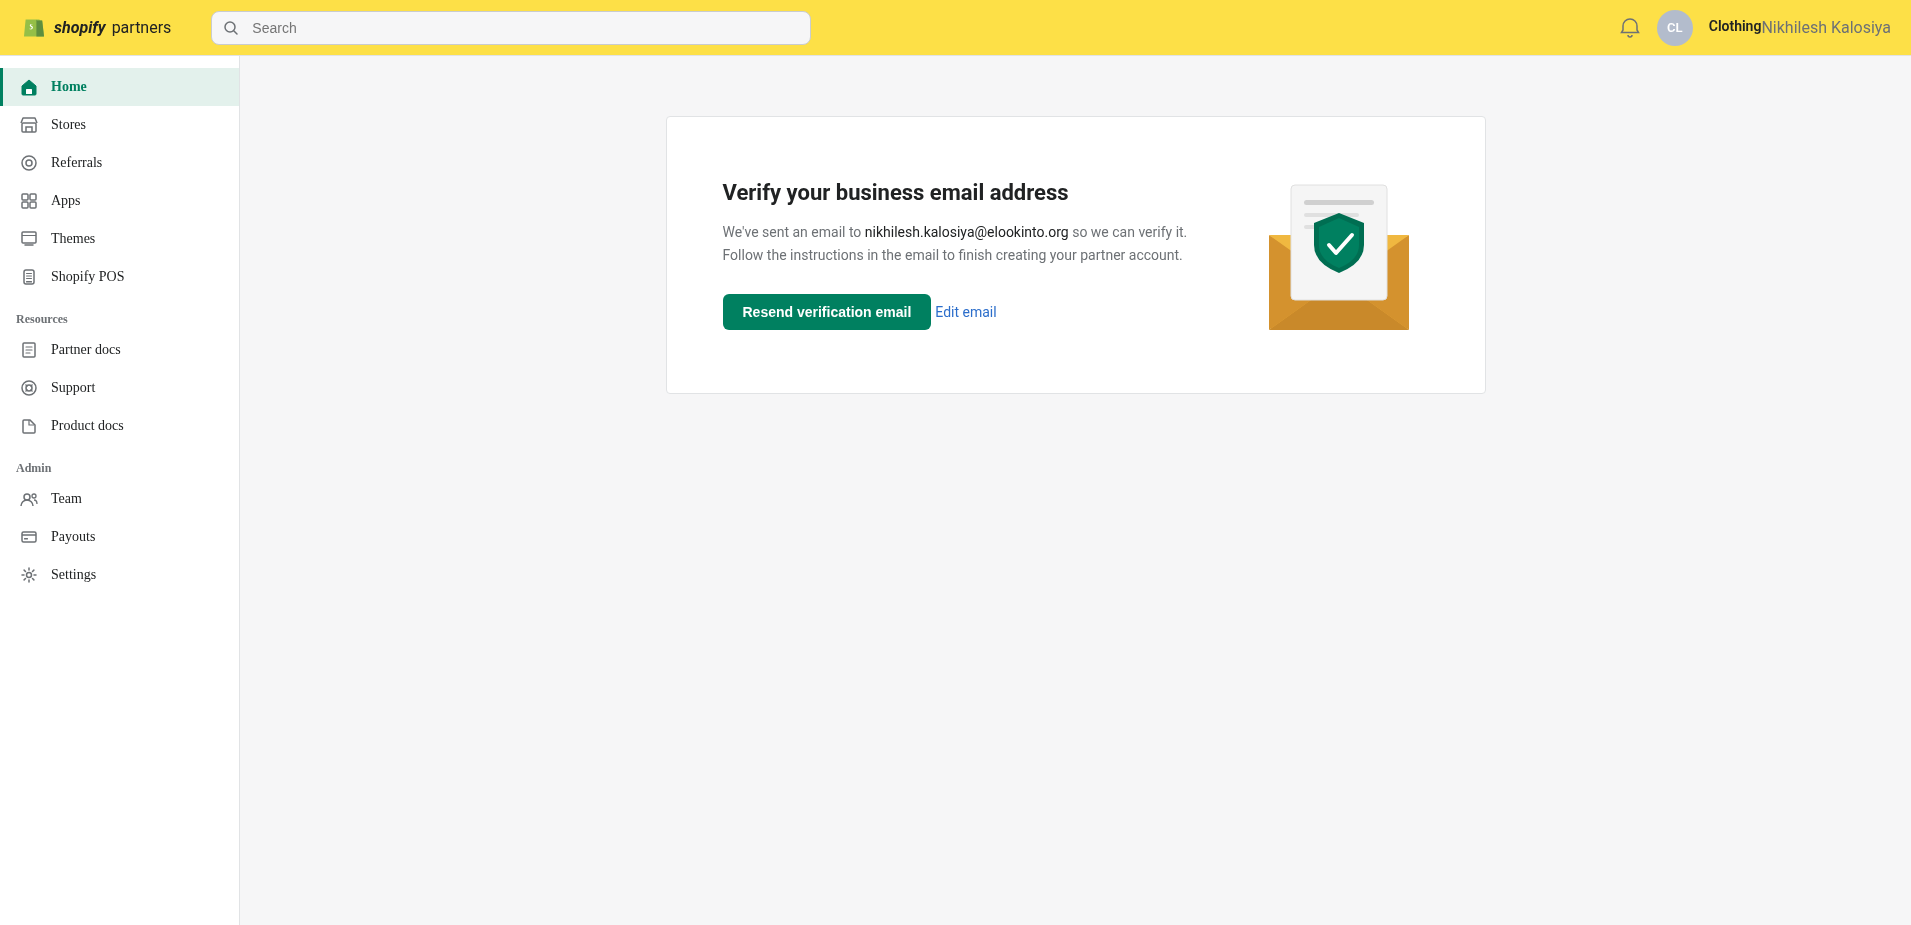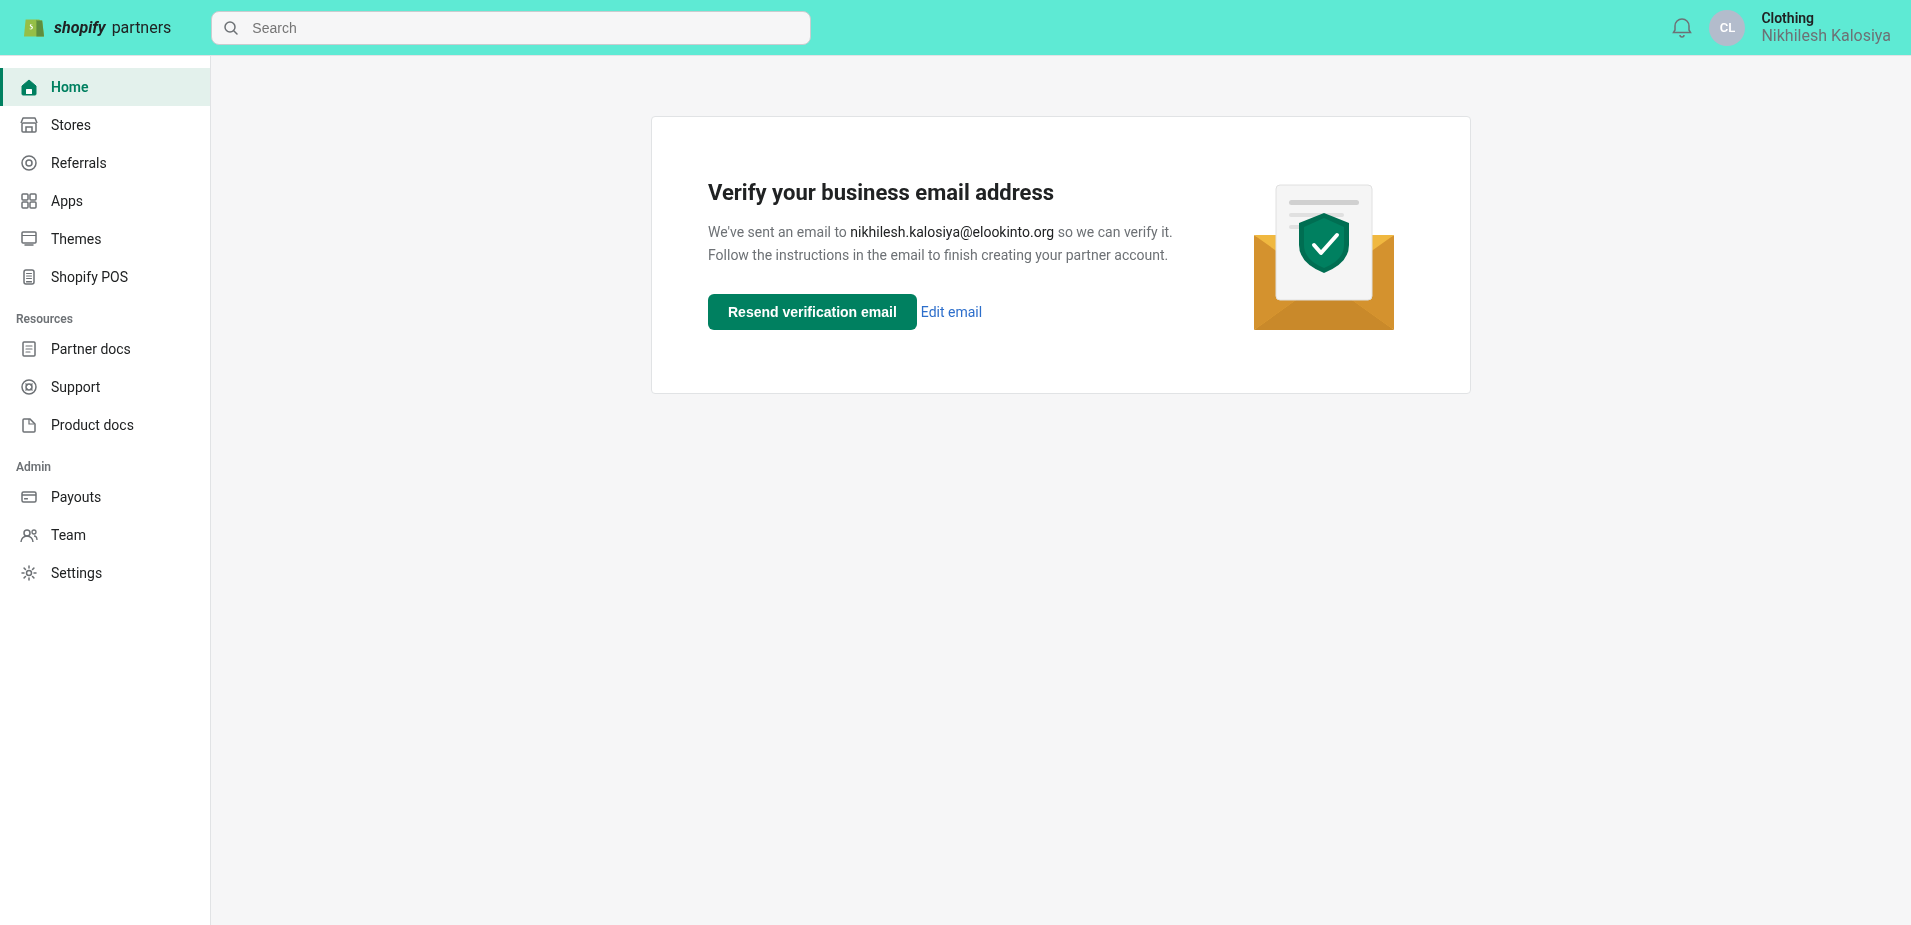--- a/index.html
+++ b/index.html
@@ -1,20 +1,20 @@
 <!DOCTYPE html>
 <html><head>
   <meta charset="utf-8">
   <style>
     * { margin: 0; padding: 0; box-sizing: border-box; }
     body { font-family: -apple-system, BlinkMacSystemFont, 'Segoe UI', Roboto, sans-serif; background: #f6f6f7; display: flex; flex-direction: column; height: 100vh; overflow: hidden; }
 
     
     .header {
-      background: #5eead4;
+      background: #fde047;
       border-bottom: 1px solid #e1e3e5;
       display: flex;
       align-items: center;
       padding: 0 20px;
       height: 56px;
       flex-shrink: 0;
       z-index: 10;
     }
     .logo {
       display: flex;
@@ -76,21 +76,21 @@
       display: flex;
       align-items: center;
       justify-content: center;
       font-size: 13px;
       font-weight: 600;
       color: #fff;
       cursor: pointer;
     }
     .user-info {
       display: flex;
-      flex-direction: column;
+      flex-direction: row;
       align-items: flex-start;
     }
     .user-org {
       font-size: 14px;
       font-weight: 600;
       color: #202223;
     }
     .user-name {
       font-size: 16px;
       color: #6d7175;
@@ -98,26 +98,27 @@
 
     
     .layout {
       display: flex;
       flex: 1;
       overflow: hidden;
     }
 
     
     .sidebar {
-      width: 211px;
+      width: 240px;
       background: #fff;
       border-right: 1px solid #e1e3e5;
       flex-shrink: 0;
       overflow-y: auto;
       padding: 12px 0;
+      font-family: Liberation Serif, serif;
     }
     .sidebar-nav-item {
       display: flex;
       align-items: center;
       gap: 12px;
       padding: 9px 16px;
       cursor: pointer;
       font-size: 14px;
       color: #202223;
       text-decoration: none;
@@ -363,38 +364,38 @@
         </svg>
       </span>
       <span>Product docs</span>
     </div>
 
     <div class="sidebar-section-label">Admin</div>
 
     <div class="sidebar-nav-item">
       <span class="nav-icon">
         <svg width="18" height="18" viewBox="0 0 18 18" fill="none">
-          <rect x="2" y="4" width="14" height="10" rx="1.5" stroke="#6d7175" stroke-width="1.5" fill="none"></rect>
-          <path d="M2 7h14" stroke="#6d7175" stroke-width="1.5"></path>
-          <rect x="4" y="10" width="4" height="1.5" rx="0.5" fill="#6d7175"></rect>
-        </svg>
-      </span>
-      <span>Payouts</span>
-    </div>
-
-    <div class="sidebar-nav-item">
-      <span class="nav-icon">
-        <svg width="18" height="18" viewBox="0 0 18 18" fill="none">
           <circle cx="7" cy="7" r="3" stroke="#6d7175" stroke-width="1.5" fill="none"></circle>
           <path d="M1 16c0-3.3 2.7-6 6-6s6 2.7 6 6" stroke="#6d7175" stroke-width="1.5" fill="none"></path>
           <circle cx="14" cy="6" r="2" stroke="#6d7175" stroke-width="1.3" fill="none"></circle>
           <path d="M17 14c0-2.2-1.3-4-3-4" stroke="#6d7175" stroke-width="1.3" fill="none"></path>
         </svg>
       </span>
       <span>Team</span>
+    </div>
+
+    <div class="sidebar-nav-item">
+      <span class="nav-icon">
+        <svg width="18" height="18" viewBox="0 0 18 18" fill="none">
+          <rect x="2" y="4" width="14" height="10" rx="1.5" stroke="#6d7175" stroke-width="1.5" fill="none"></rect>
+          <path d="M2 7h14" stroke="#6d7175" stroke-width="1.5"></path>
+          <rect x="4" y="10" width="4" height="1.5" rx="0.5" fill="#6d7175"></rect>
+        </svg>
+      </span>
+      <span>Payouts</span>
     </div>
 
     <div class="sidebar-nav-item">
       <span class="nav-icon">
         <svg width="18" height="18" viewBox="0 0 18 18" fill="none">
           <circle cx="9" cy="9" r="2.5" stroke="#6d7175" stroke-width="1.5" fill="none"></circle>
           <path d="M9 2v2M9 14v2M2 9h2M14 9h2M4.1 4.1l1.4 1.4M12.5 12.5l1.4 1.4M4.1 13.9l1.4-1.4M12.5 5.5l1.4-1.4" stroke="#6d7175" stroke-width="1.5" stroke-linecap="round"></path>
         </svg>
       </span>
       <span>Settings</span>

